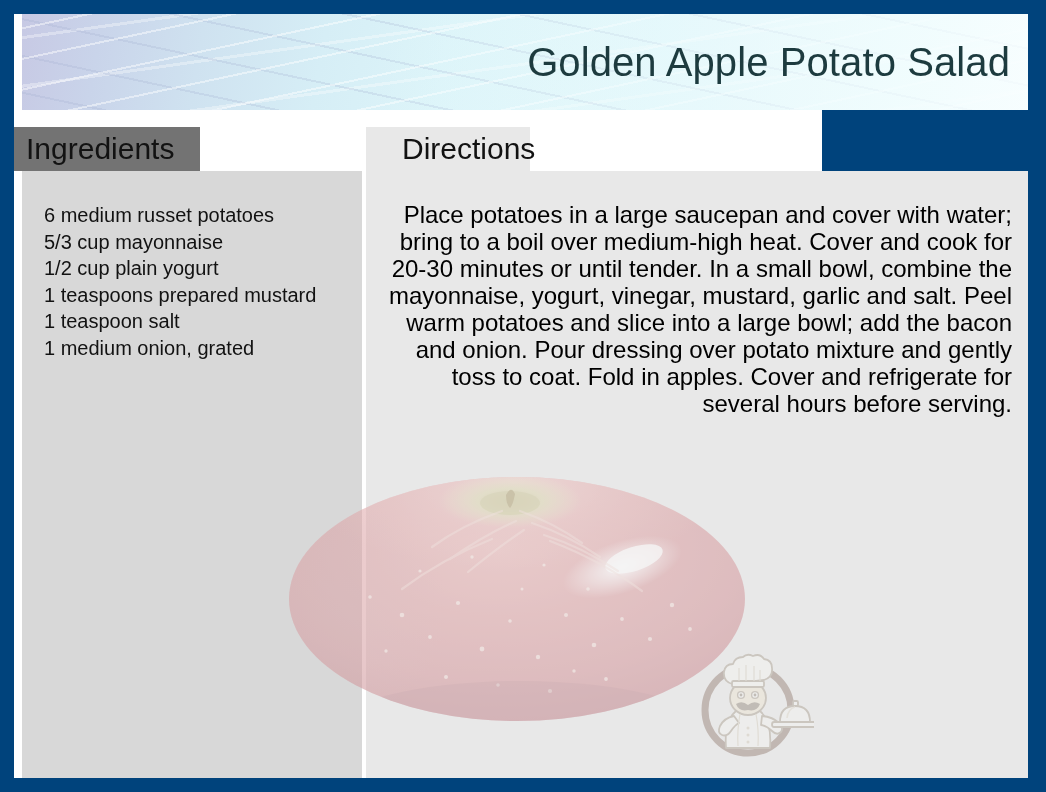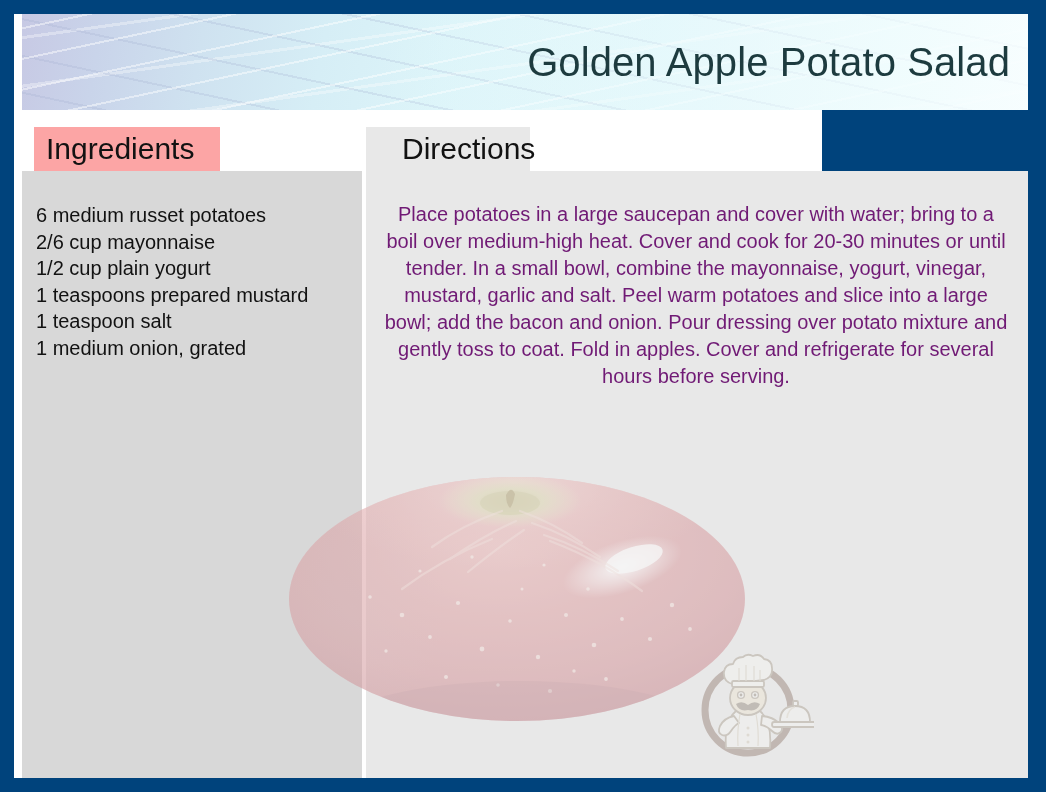--- a/index.html
+++ b/index.html
@@ -120,25 +120,25 @@
     padding-left: 12px;
   }
   .section-tab .tab-label {
     font-size: 30px;
     font-weight: 400;
     color: #121212;
     line-height: 1;
   }
 
   #ingredients-tab {
-    left: 20px;
+    left: 0;
     top: 113px;
     width: 186px;
     height: 44px;
-    background: #fca5a5;
+    background: #737373;
   }
 
   #directions-tab {
     left: 352px;
     top: 113px;
     width: 164px;
     height: 44px;
     background: #e8e8e8;
     padding-left: 36px;
   }
@@ -171,31 +171,32 @@
     z-index: 3;
     list-style: none;
     margin: 31px 0 0 0;
     padding: 0 6px 0 14px;
   }
   #ingredients-list li {
     font-size: 20px;
     line-height: 26.5px;
     color: #121212;
     white-space: normal;
+    margin-left: 8px;
   }
 
   
   #directions-text {
     position: relative;
     z-index: 3;
     margin: 30px 16px 0 14px;
-    font-size: 20px;
+    font-size: 24px;
     line-height: 27px;
-    color: #701a75;
-    text-align: center;
+    color: #000000;
+    text-align: right;
   }
 
   
   #apple-watermark {
     position: absolute;
     left: 268px;
     top: 425px;
     width: 470px;
     height: 290px;
     z-index: 2;
@@ -231,21 +232,21 @@
       <span class="tab-label">Ingredients</span>
     </div>
 
     <div id="directions-tab" class="section-tab">
       <span class="tab-label">Directions</span>
     </div>
 
     <div id="ingredients-panel" class="panel">
       <ul id="ingredients-list">
           <li>6 medium russet potatoes</li>
-          <li>2/6 cup mayonnaise</li>
+          <li>5/3 cup mayonnaise</li>
           <li>1/2 cup plain yogurt</li>
           <li>1 teaspoons prepared mustard</li>
           <li>1 teaspoon salt</li>
           <li>1 medium onion, grated</li>
         </ul>
     </div>
 
     <div id="directions-panel" class="panel">
       <p id="directions-text">Place potatoes in a large saucepan and cover with water; bring to a boil over medium-high heat. Cover and cook for 20-30 minutes or until tender. In a small bowl, combine the mayonnaise, yogurt, vinegar, mustard, garlic and salt. Peel warm potatoes and slice into a large bowl; add the bacon and onion. Pour dressing over potato mixture and gently toss to coat. Fold in apples. Cover and refrigerate for several hours before serving.</p>
     </div>

